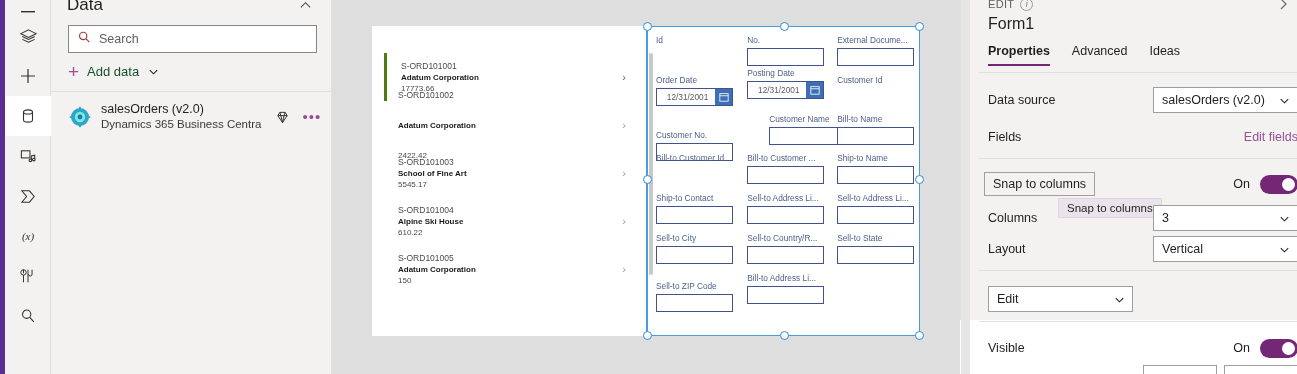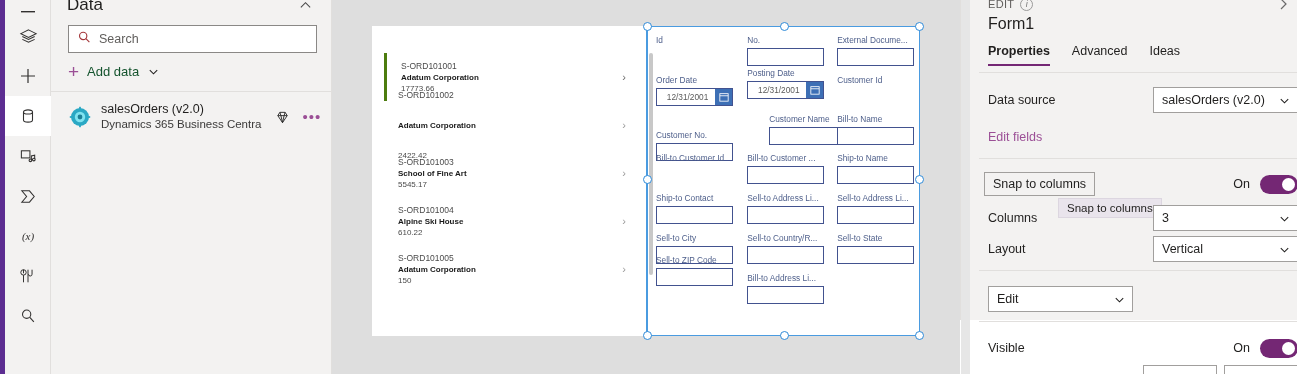--- a/index.html
+++ b/index.html
@@ -428,21 +428,21 @@
               <div class="finput nobox"></div>
             </div>
             <div class="ffield" style="top:158px;">
               <div class="flabel">Ship-to Contact</div>
               <div class="finput"></div>
             </div>
             <div class="ffield" style="top:198px;">
               <div class="flabel">Sell-to City</div>
               <div class="finput"></div>
             </div>
-            <div class="ffield" style="top:220px;">
+            <div class="ffield" style="top:246px;">
               <div class="flabel">Sell-to ZIP Code</div>
               <div class="finput"></div>
             </div>
           </div>
 
           <div class="fcol" style="left:35.5%;">
             <div class="ffield" style="top:0px;">
               <div class="flabel">No.</div>
               <div class="finput"></div>
             </div>
@@ -541,20 +541,21 @@
           <span class="pval">salesOrders (v2.0)</span>
           <span class="pchev">
             <svg width="13" height="13" viewBox="0 0 14 14" fill="none" stroke="#201f1e" stroke-width="1.1">
                 <path d="M3 5.5 L7 9.5 L11 5.5"></path>
               </svg>
           </span>
         </span>
       </div>
 
       <div class="prow" style="top:119px;">
+        <span class="plabel">Fields</span>
         <span class="plink">Edit fields</span>
       </div>
 
       <div class="psep" style="top:158px;"></div>
 
       <div class="prow" style="top:166px;">
         <span class="plabel" style="visibility:hidden">x</span>
         <span class="pon">On</span>
         <span class="ptoggle">
             <span class="knob"></span>

